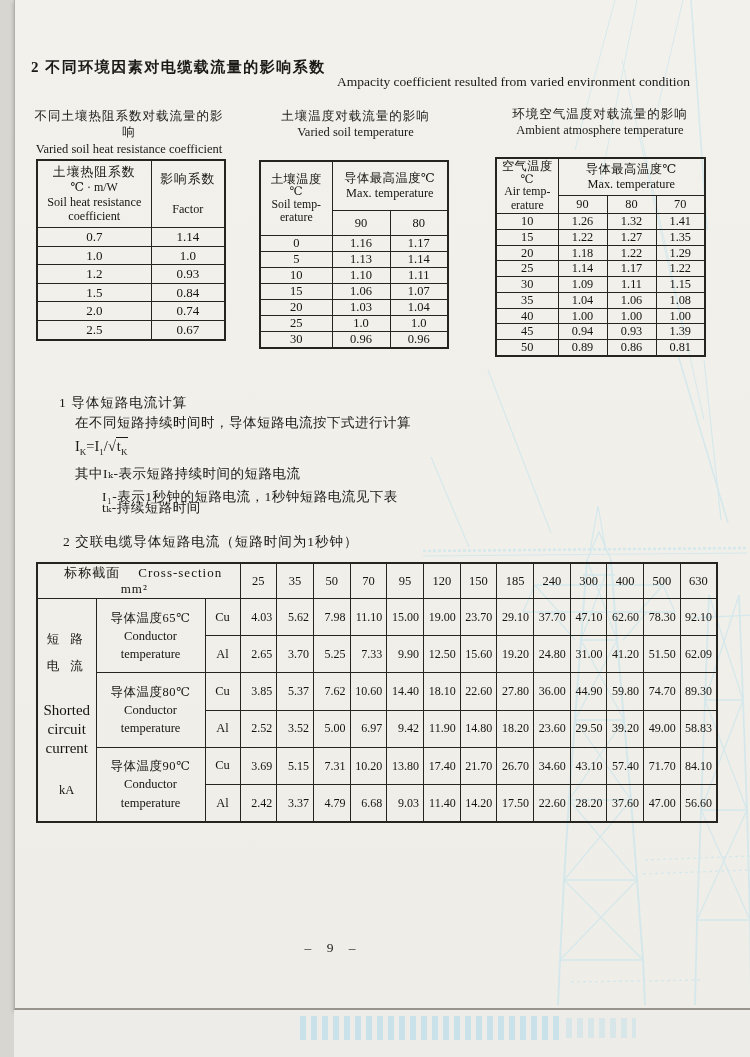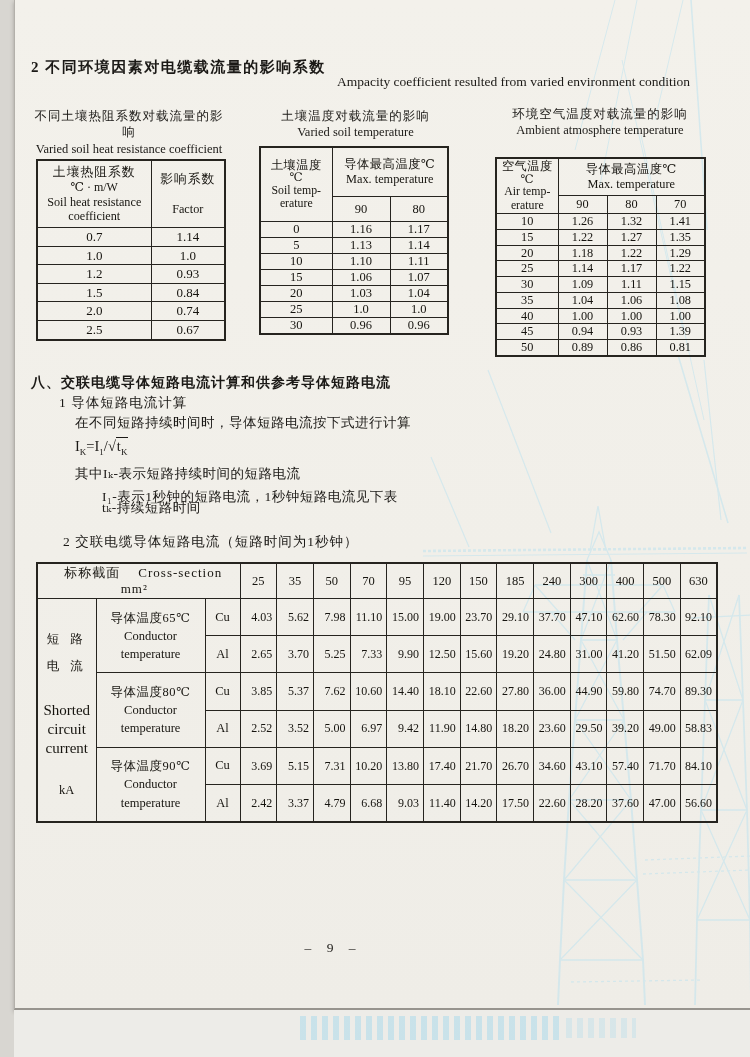--- a/index.html
+++ b/index.html
@@ -182,21 +182,21 @@
           <td>0.67</td>
         </tr>
       </tbody>
   </table>
 
   <div class="abs tbl-title" style="left:244px;top:108px;width:193px">
     <span class="cn-t">土壤温度对载流量的影响</span>
     <span class="en-t">Varied soil temperature</span>
   </div>
 
-  <table class="dtable t2 abs" style="left:244px;top:146px">
+  <table class="dtable t2 abs" style="left:244px;top:160px">
     <colgroup>
         <col style="width:72px">
         <col style="width:58px">
         <col style="width:58px">
       </colgroup>
     <thead>
       <tr class="hr1">
         <td class="c1" rowspan="2">
           <div class="cn-h">土壤温度</div>
           <div class="unit-h">℃</div>
@@ -334,21 +334,20 @@
         </tr>
         <tr>
           <td>50</td>
           <td>0.89</td>
           <td>0.86</td>
           <td>0.81</td>
         </tr>
       </tbody>
   </table>
 
-  <div class="abs sec-head" style="left:16px;top:374px">八、交联电缆导体短路电流计算和供参考导体短路电流</div>
   <div class="abs sub-head" style="left:44px;top:394px">1  导体短路电流计算</div>
   <div class="abs cn" style="left:60px;top:414px">在不同短路持续时间时，导体短路电流按下式进行计算</div>
   <div class="abs formula" style="left:60px;top:438px">
     <span>I</span><sub>K</sub><span>=I</span><sub>1</sub><span>/</span><span>√</span><span class="vinc"><span>t</span><sub>K</sub></span>
   </div>
   <div class="abs cn" style="left:60px;top:465px">其中Iₖ-表示短路持续时间的短路电流</div>
   <div class="abs cn" style="left:87px;top:488px">I₁-表示1秒钟的短路电流，1秒钟短路电流见下表</div>
   <div class="abs cn" style="left:87px;top:499px">tₖ-持续短路时间</div>
   <div class="abs sub-head" style="left:48px;top:533px">2  交联电缆导体短路电流（短路时间为1秒钟）</div>
 

